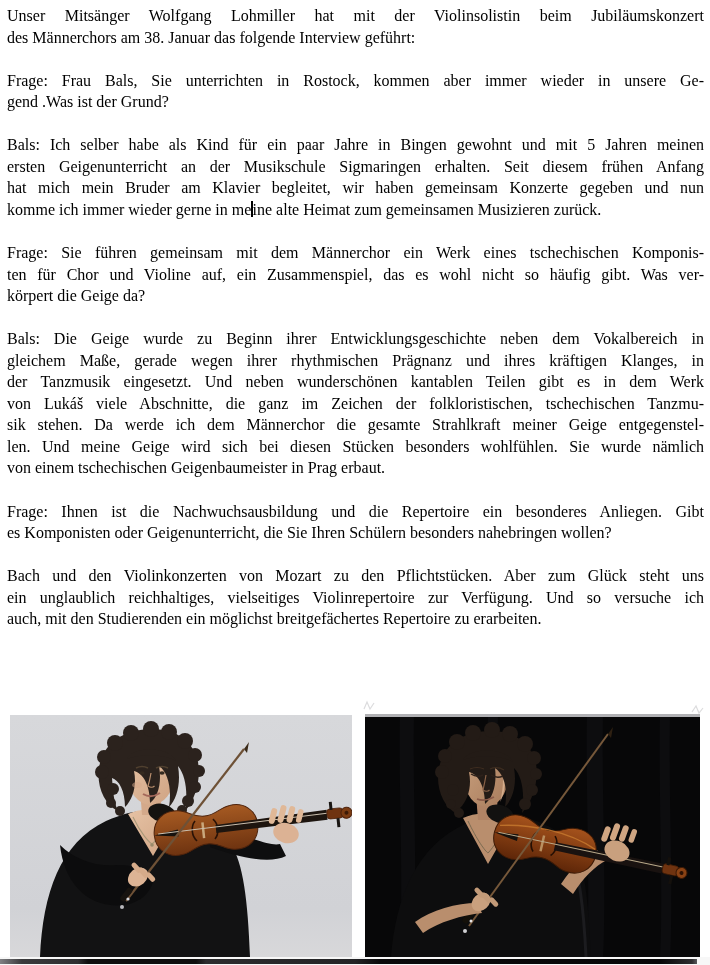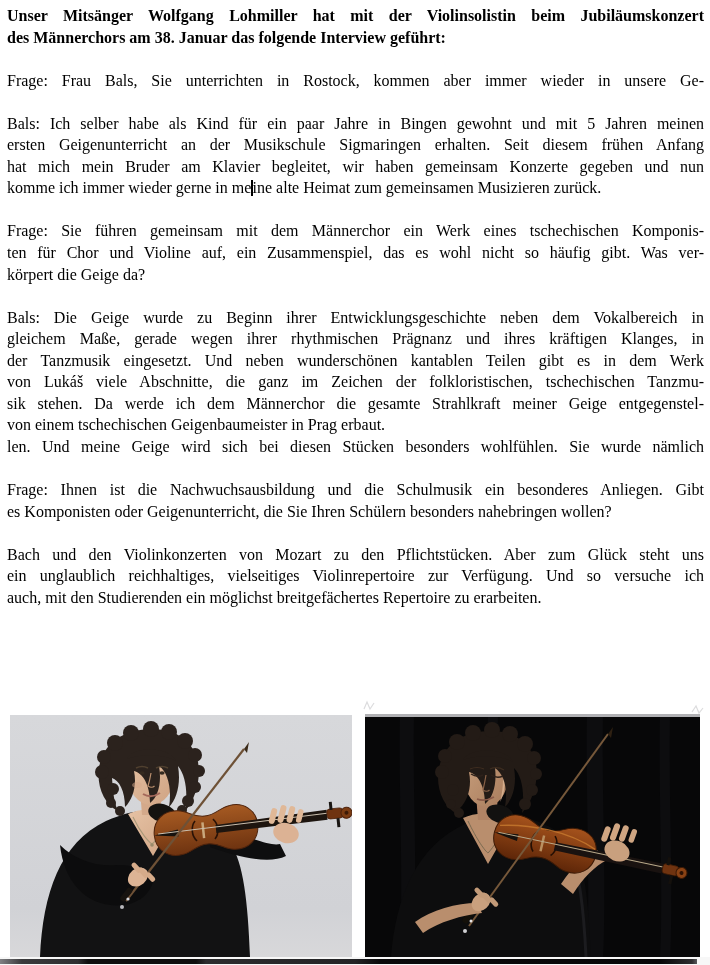--- a/index.html
+++ b/index.html
@@ -7,21 +7,21 @@
     width:710px;height:965px;position:relative;overflow:hidden;
     background:#ffffff;color:#000;
     font-family:"Liberation Serif",serif;
   }
   
   .textbody{
     position:absolute;left:7px;top:5px;width:697px;
     font-size:16px;line-height:21.55px;cursor:text;
   }
   .para{margin:0 0 21.55px 0;}
-  .para.bold{font-weight:bold;}
+  .para.bold{font-weight:normal;}
   .line{text-align:justify;text-align-last:justify;}
   .line.last{text-align-last:left;}
   .caret{
     display:inline-block;width:1.2px;height:16px;background:#000;
     vertical-align:-2.5px;
   }
   
   .photo{position:absolute;margin:0;padding:0;line-height:0;}
   .photo-left{left:10px;top:715px;width:342px;height:242px;}
   .photo-right{left:365px;top:714px;width:335px;height:243px;}
@@ -41,43 +41,44 @@
 </head>
 <body>
 
 <div class="textbody">
     <div class="para bold">
       <div class="line">Unser Mitsänger Wolfgang Lohmiller hat mit der Violinsolistin beim Jubiläumskonzert</div>
       <div class="line last">des Männerchors am 38. Januar das folgende Interview geführt:</div>
     </div>
     <div class="para">
       <div class="line">Frage: Frau Bals, Sie unterrichten in Rostock,  kommen aber immer wieder in unsere Ge-</div>
+      <div class="line last">gend .Was ist der Grund?</div>
     </div>
     <div class="para">
       <div class="line">Bals: Ich selber habe als Kind für ein paar Jahre in Bingen gewohnt und mit 5 Jahren meinen</div>
       <div class="line">ersten Geigenunterricht an der Musikschule Sigmaringen erhalten. Seit diesem frühen Anfang</div>
       <div class="line">hat mich mein Bruder am Klavier begleitet, wir haben gemeinsam Konzerte gegeben und nun</div>
       <div class="line last"><span>komme ich immer wieder gerne in me</span><span class="caret"></span><span>ine alte Heimat zum gemeinsamen Musizieren zurück.</span></div>
     </div>
     <div class="para">
       <div class="line">Frage: Sie führen gemeinsam mit dem Männerchor ein Werk eines tschechischen Komponis-</div>
       <div class="line">ten für Chor und Violine auf, ein Zusammenspiel, das es wohl nicht so häufig gibt. Was ver-</div>
       <div class="line last">körpert die Geige da?</div>
     </div>
     <div class="para">
       <div class="line">Bals: Die Geige wurde zu Beginn ihrer Entwicklungsgeschichte neben dem Vokalbereich in</div>
       <div class="line">gleichem Maße, gerade wegen ihrer rhythmischen Prägnanz und ihres kräftigen Klanges, in</div>
       <div class="line">der Tanzmusik eingesetzt. Und neben wunderschönen kantablen Teilen gibt es in dem Werk</div>
       <div class="line">von Lukáš viele Abschnitte, die ganz im Zeichen der folkloristischen, tschechischen Tanzmu-</div>
       <div class="line">sik stehen. Da werde ich dem Männerchor die gesamte Strahlkraft meiner Geige entgegenstel-</div>
+      <div class="line">len. Und meine Geige wird sich bei diesen Stücken besonders wohlfühlen. Sie wurde nämlich</div>
       <div class="line last">von einem tschechischen Geigenbaumeister in Prag erbaut.</div>
-      <div class="line">len. Und meine Geige wird sich bei diesen Stücken besonders wohlfühlen. Sie wurde nämlich</div>
-    </div>
-    <div class="para">
-      <div class="line">Frage: Ihnen ist die Nachwuchsausbildung und die Schulmusik ein besonderes Anliegen. Gibt</div>
+    </div>
+    <div class="para">
+      <div class="line">Frage: Ihnen ist die Nachwuchsausbildung und die Repertoire ein besonderes Anliegen. Gibt</div>
       <div class="line last">es Komponisten oder Geigenunterricht, die Sie Ihren Schülern besonders nahebringen wollen?</div>
     </div>
     <div class="para">
       <div class="line">Bach und den Violinkonzerten von Mozart zu den Pflichtstücken. Aber zum Glück steht uns</div>
       <div class="line">ein unglaublich reichhaltiges, vielseitiges Violinrepertoire zur Verfügung. Und so versuche ich</div>
       <div class="line last">auch, mit den Studierenden ein möglichst breitgefächertes Repertoire zu erarbeiten.</div>
     </div>
   </div>
 
 <figure class="photo photo-left">

